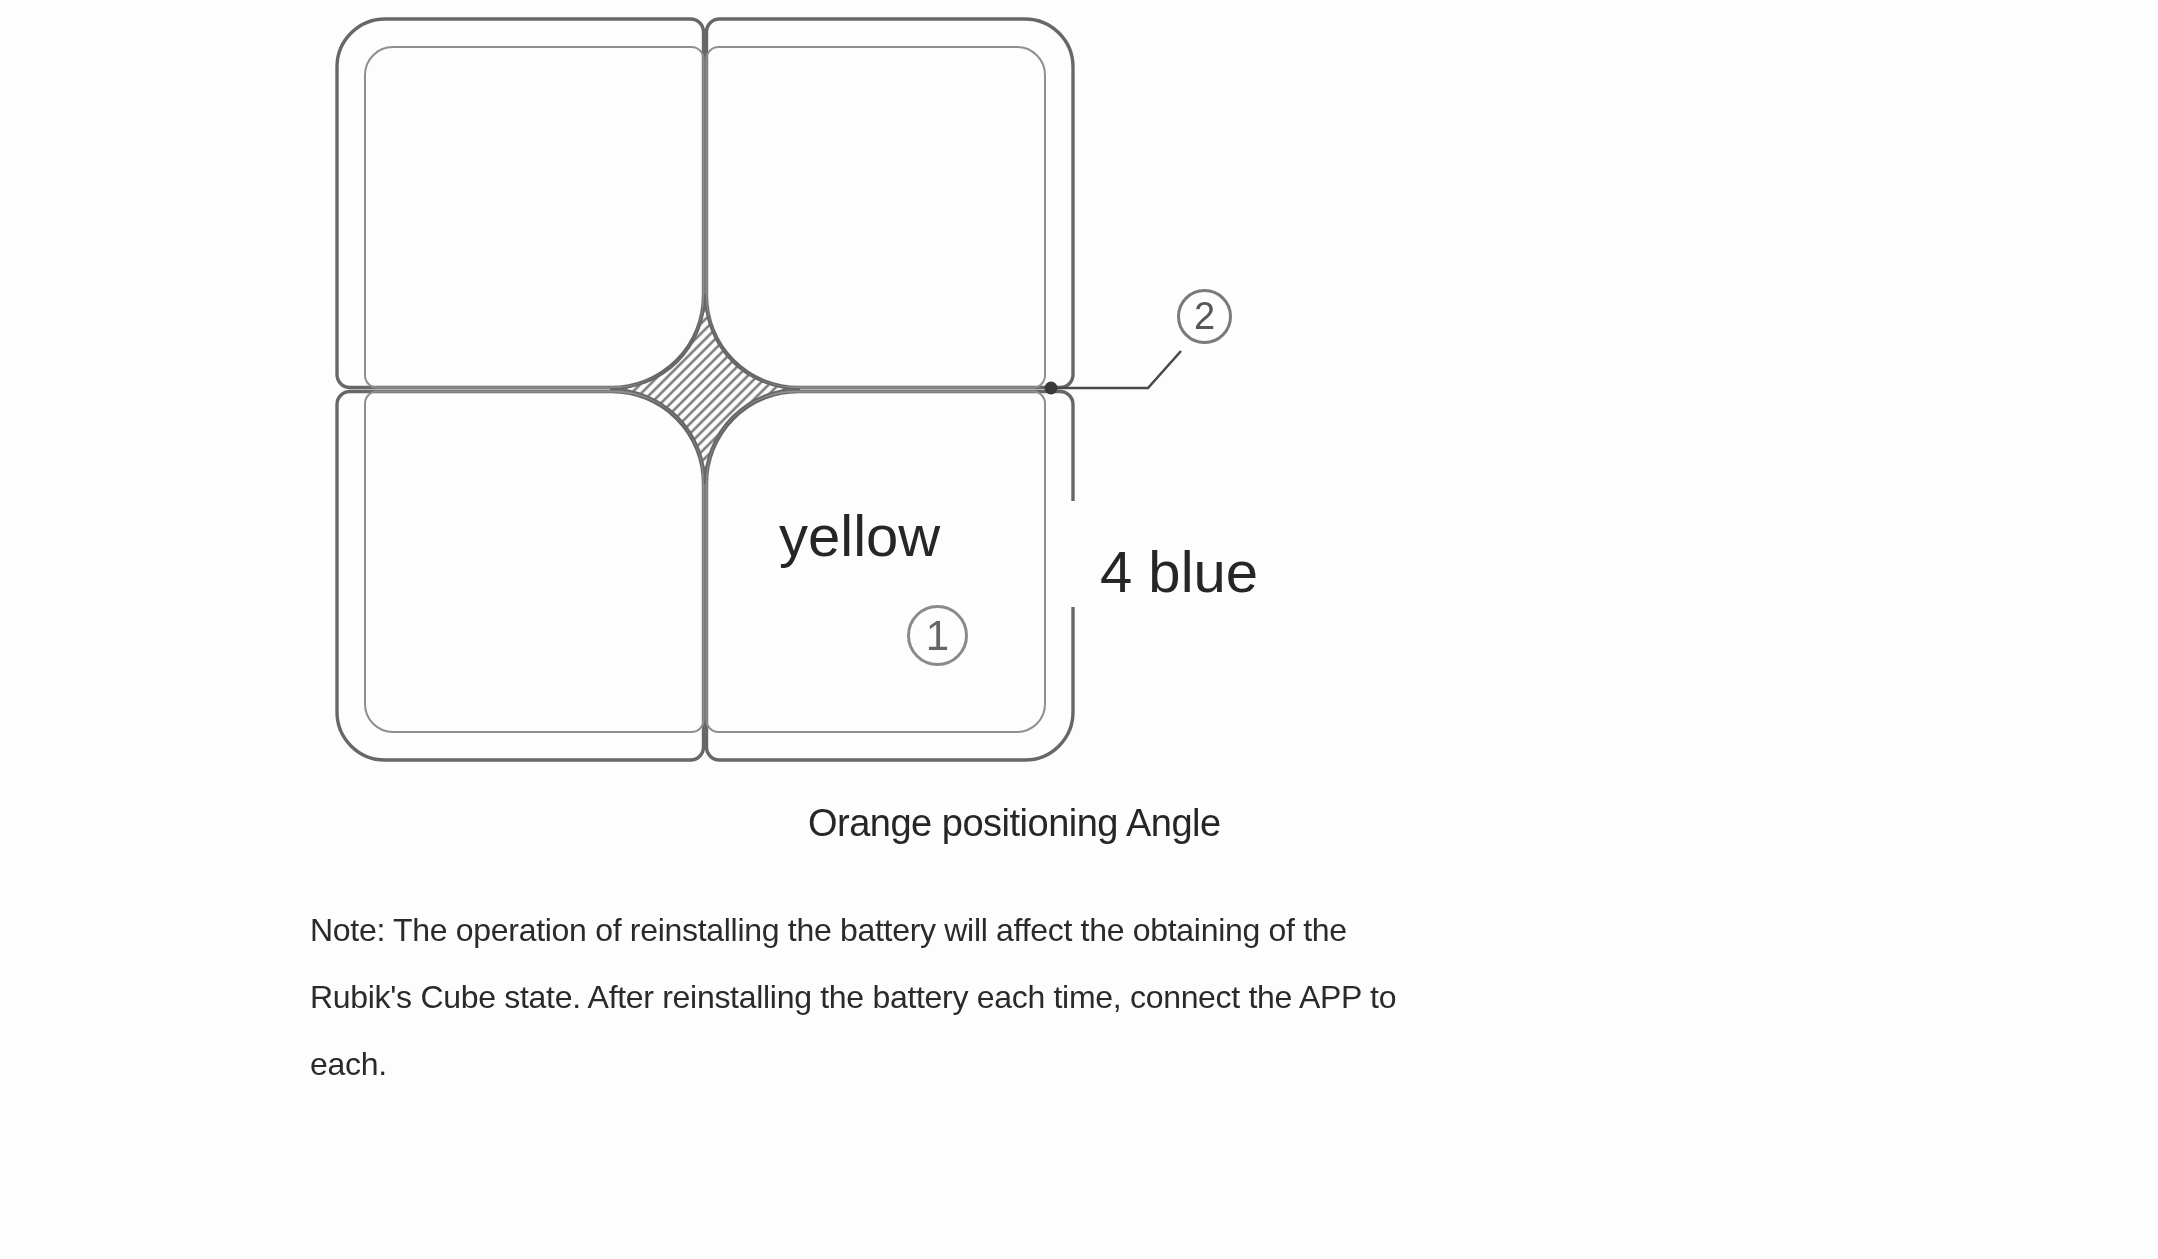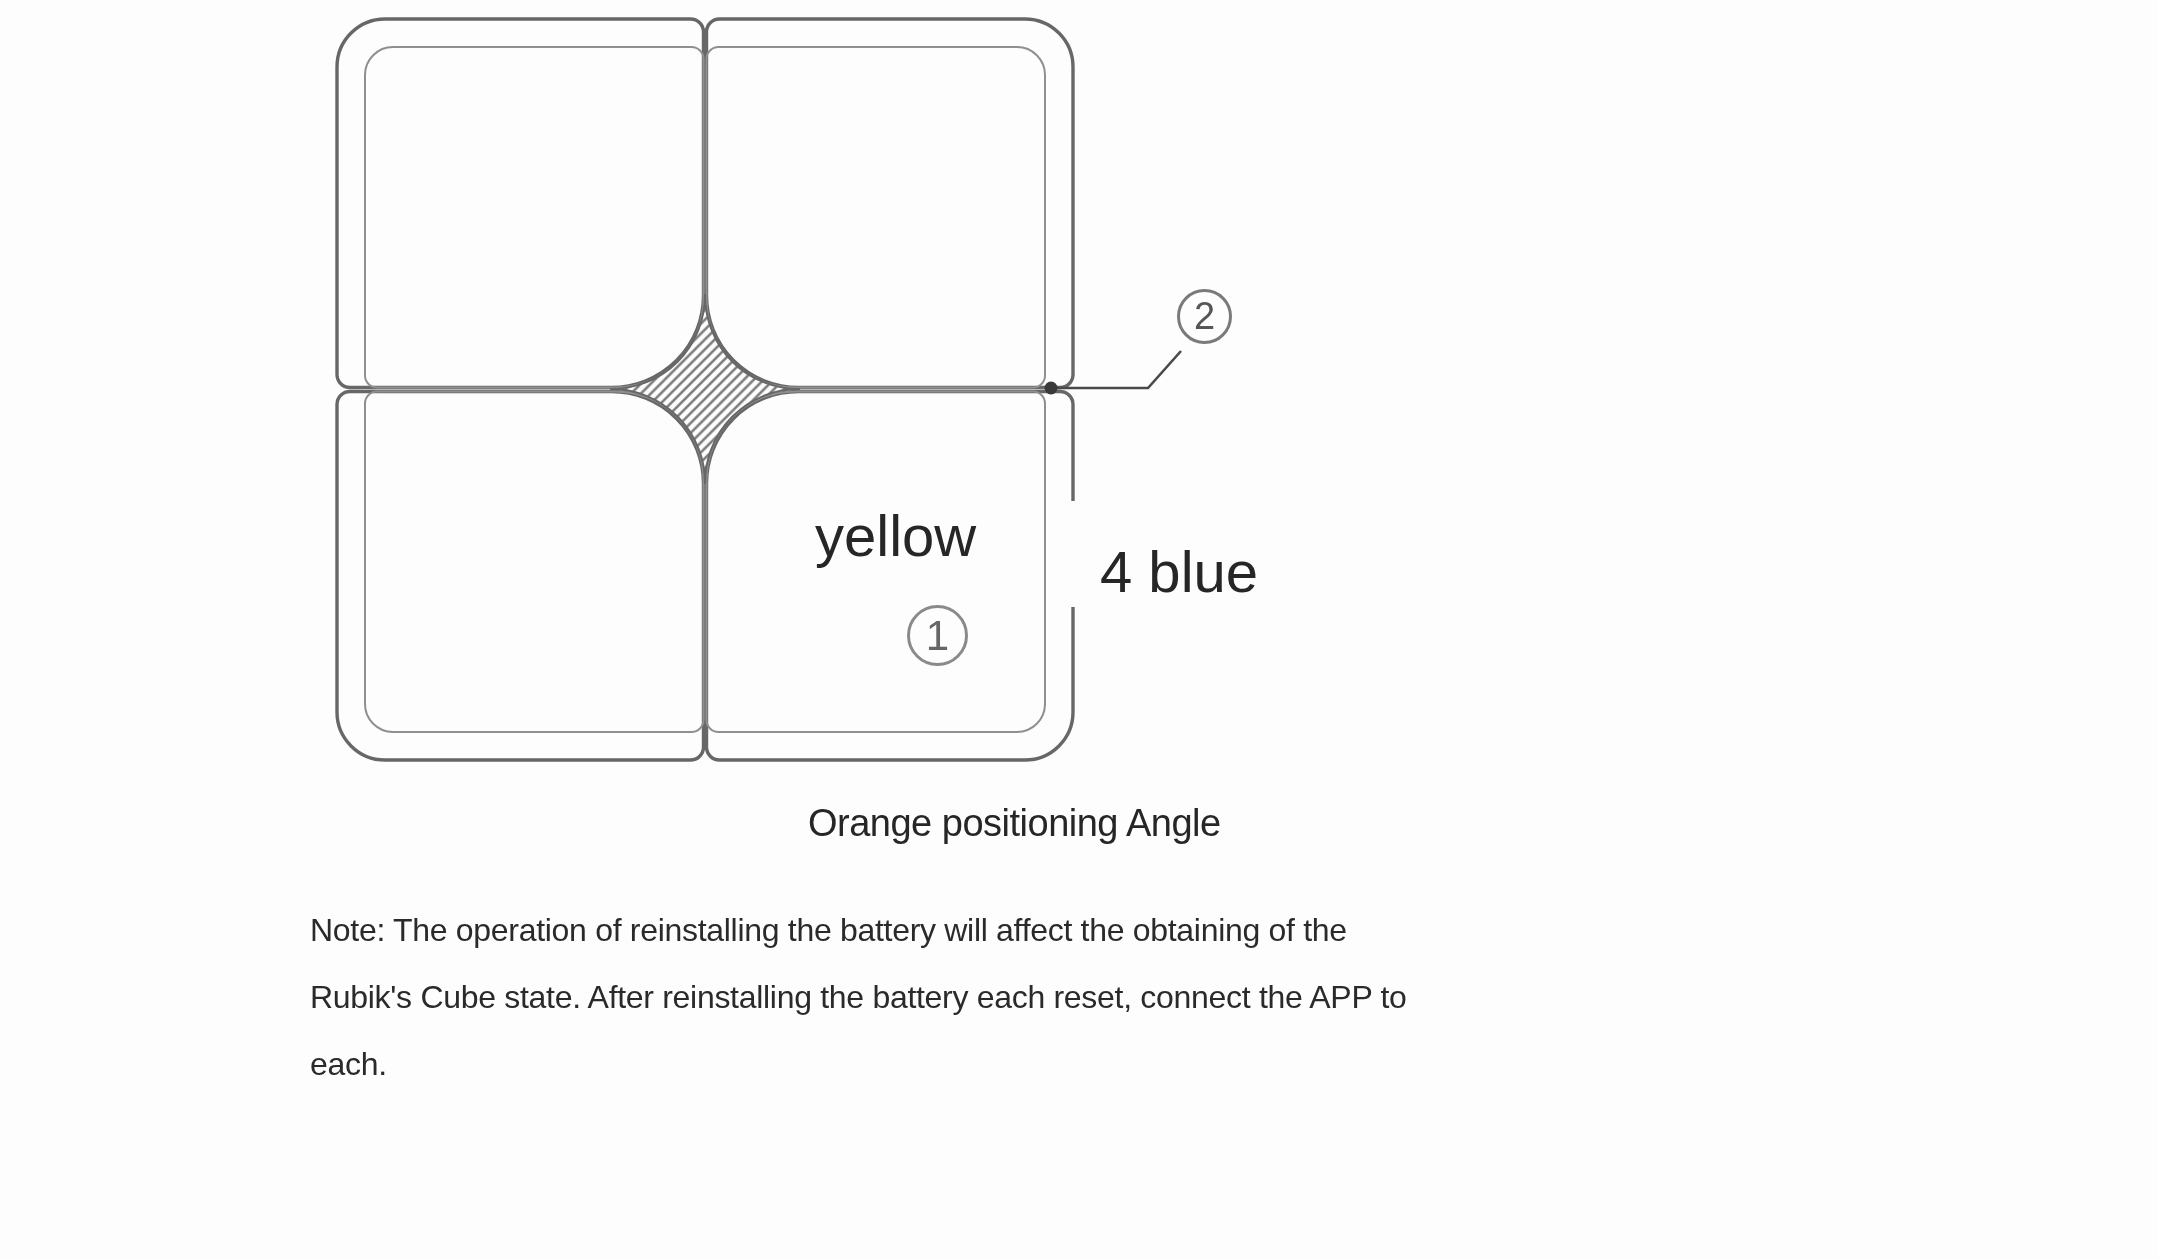--- a/index.html
+++ b/index.html
@@ -30,21 +30,21 @@
   .leader{fill:none;stroke:var(--leader-line);stroke-width:2.6;}
   .leader-dot{fill:var(--dot-fill);}
 
   .face-label{
     position:absolute;
     color:var(--label-text);
     font-size:58px;
     line-height:1;
     white-space:nowrap;
   }
-  .label-yellow{left:815px;top:507px;text-align:right;}
+  .label-yellow{left:779px;top:507px;text-align:right;}
   .label-blue{
     left:1062px;top:501px;
     background:var(--page-background);
     padding:42px 14px 6px 38px;
   }
   .badge{
     position:absolute;
     border-radius:50%;
     border:3px solid var(--badge-border);
     color:var(--badge-text);
@@ -108,17 +108,17 @@
   <div class="face-label label-blue">4 blue</div>
 
   <div class="badge badge-one">
     <span>1</span>
   </div>
 
   <div class="caption">Orange positioning Angle</div>
 
   <div class="note">
     <div class="note-line">Note: The operation of reinstalling the battery will affect the obtaining of the</div>
-    <div class="note-line">Rubik's Cube state. After reinstalling the battery each reset, connect the APP to</div>
+    <div class="note-line">Rubik's Cube state. After reinstalling the battery each time, connect the APP to</div>
     <div class="note-line">each.</div>
   </div>
 
 </div>
 
 </body></html>

